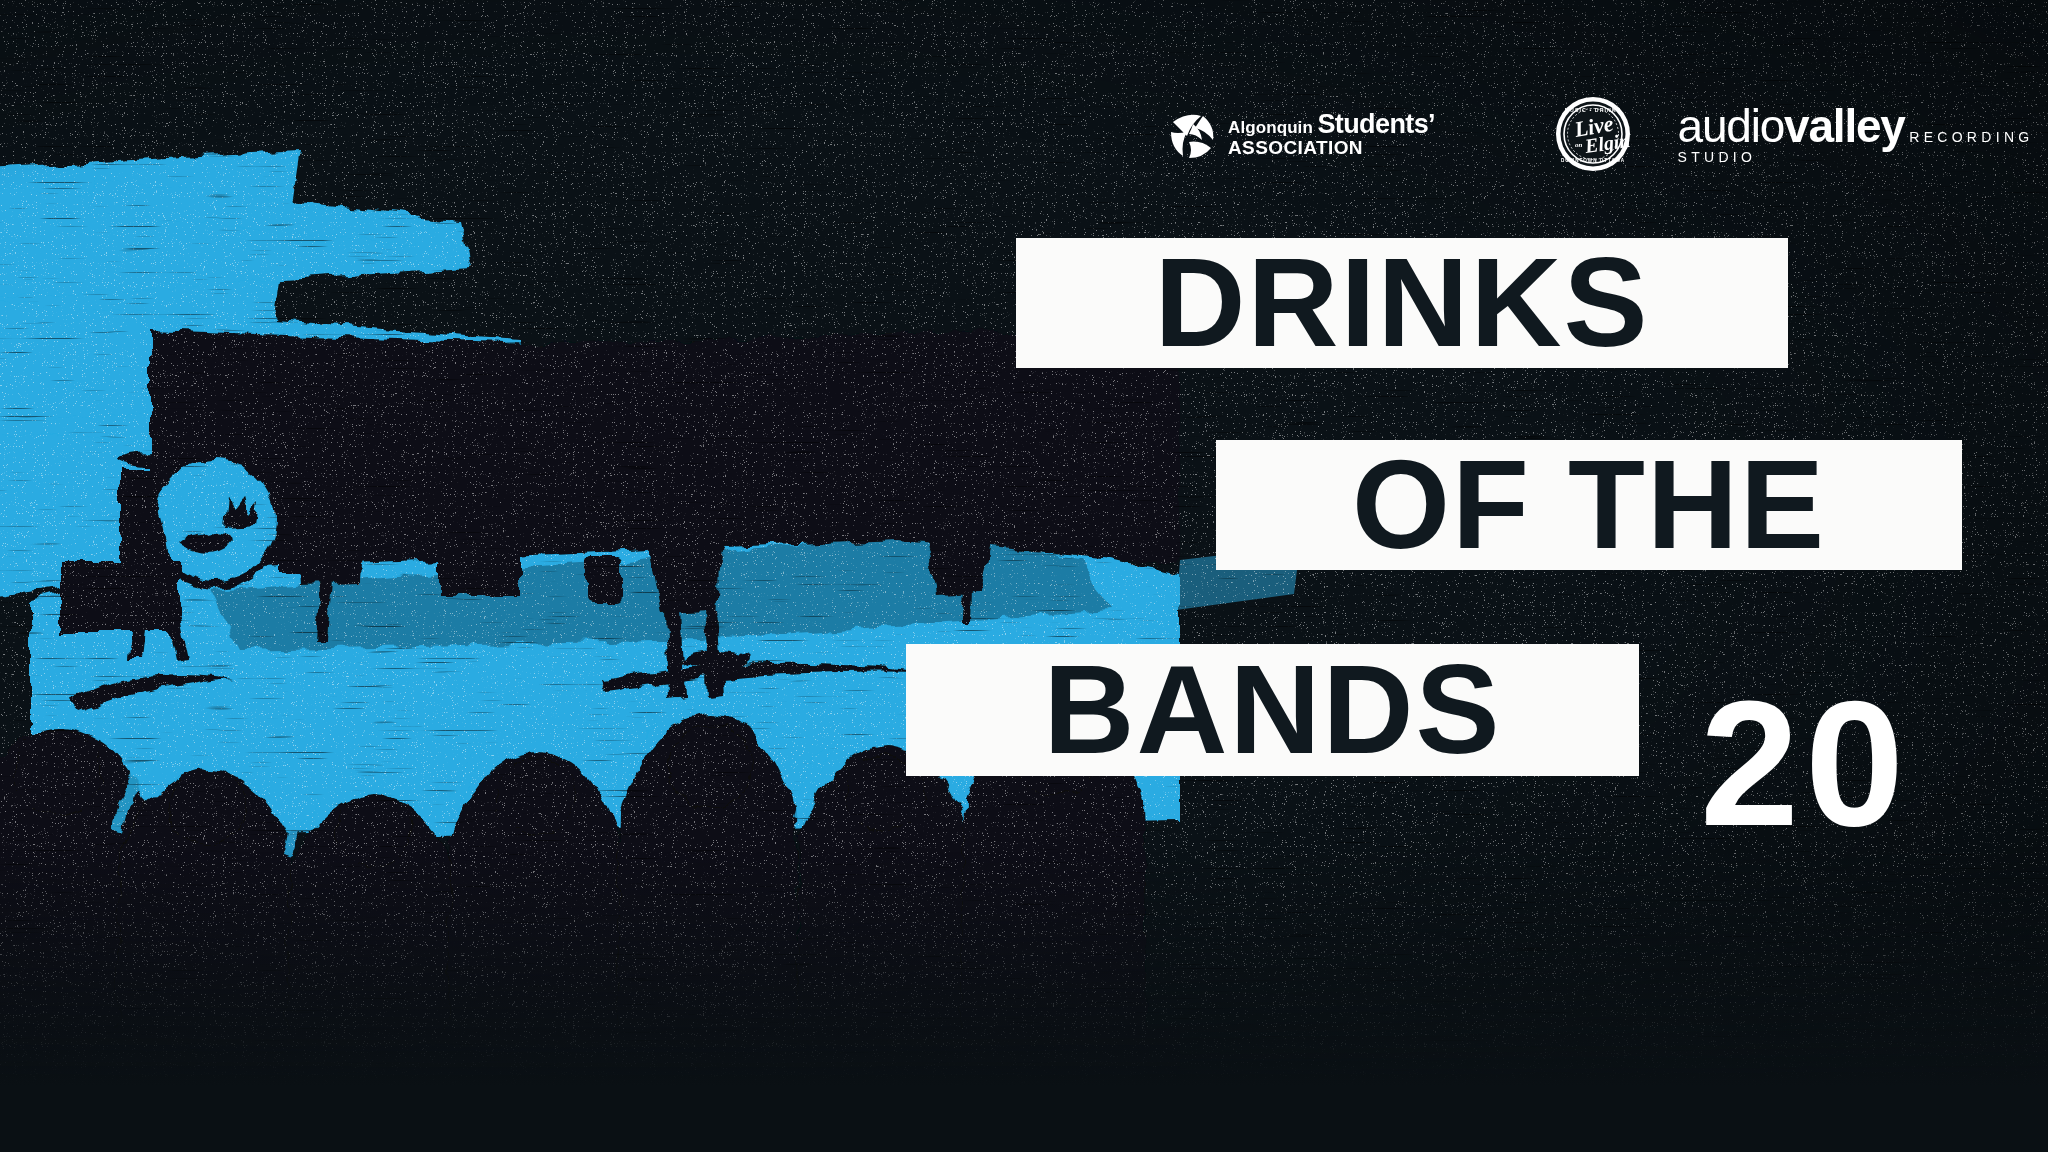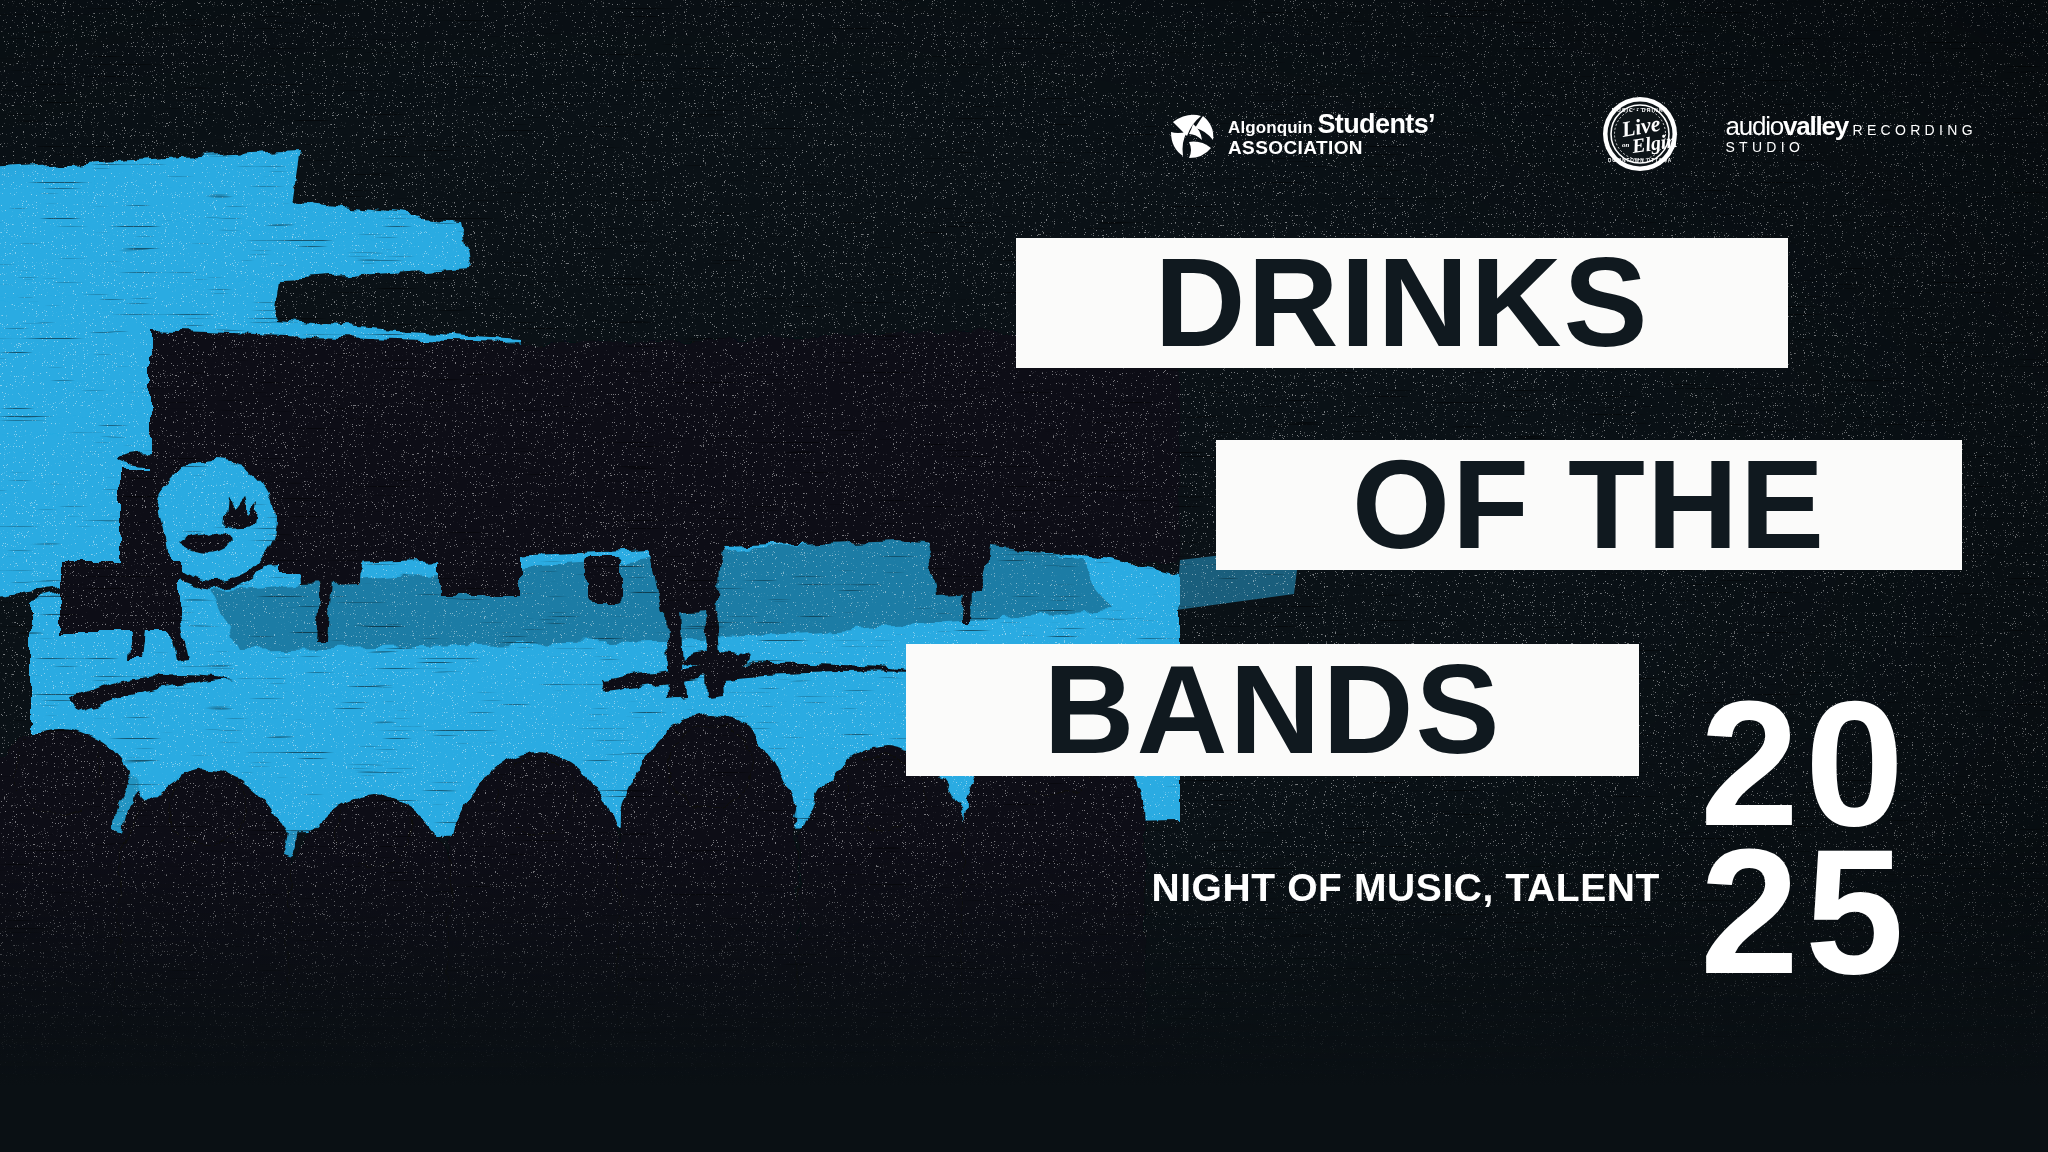--- a/index.html
+++ b/index.html
@@ -41,21 +41,21 @@
   .asa-text .l3{ font-size:19px; font-weight:700; letter-spacing:.4px; margin-top:1px; }
 
   .elgin-badge{
     width:78px; height:78px; border-radius:50%;
     display:flex; align-items:center; justify-content:center;
     flex:none;
   }
   .elgin-badge svg{ display:block; }
 
   .av-text{ line-height:1; color:#fff; }
-  .av-text .l1{ font-size:26px; letter-spacing:-1.2px; }
+  .av-text .l1{ font-size:46px; letter-spacing:-1.2px; }
   .av-text .l1 .thin{ font-weight:300; }
   .av-text .l1 .bold{ font-weight:700; }
   .av-text .l2{ font-size:14px; font-weight:400; letter-spacing:4.3px; margin-top:5px; }
 
   
   .headline{ position:absolute; top:0; left:0; width:100%; height:100%; }
   .hl-block{
     position:absolute; background:#fbfbfa;
     display:flex; align-items:center; justify-content:center;
     color:#10191f;
@@ -289,20 +289,18 @@
     <div class="hl-block" id="hl-3">
       <span>BANDS</span>
     </div>
     <div class="hl-block" id="hl-2">
       <span>OF THE</span>
     </div>
   </div>
 
   <div class="year">
     <div>20</div>
-    <div>25</div>
   </div>
 
   <div class="tagline">
-    <div>NIGHT OF MUSIC, TALENT</div>
   </div>
 
 </div>
 
 </body></html>

